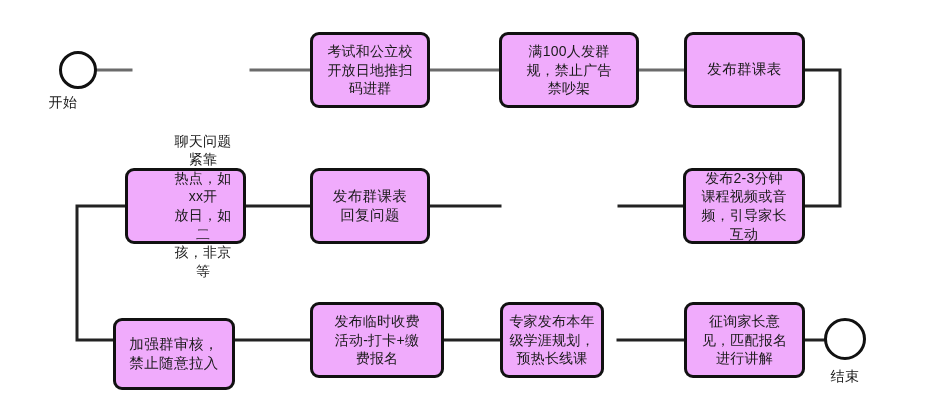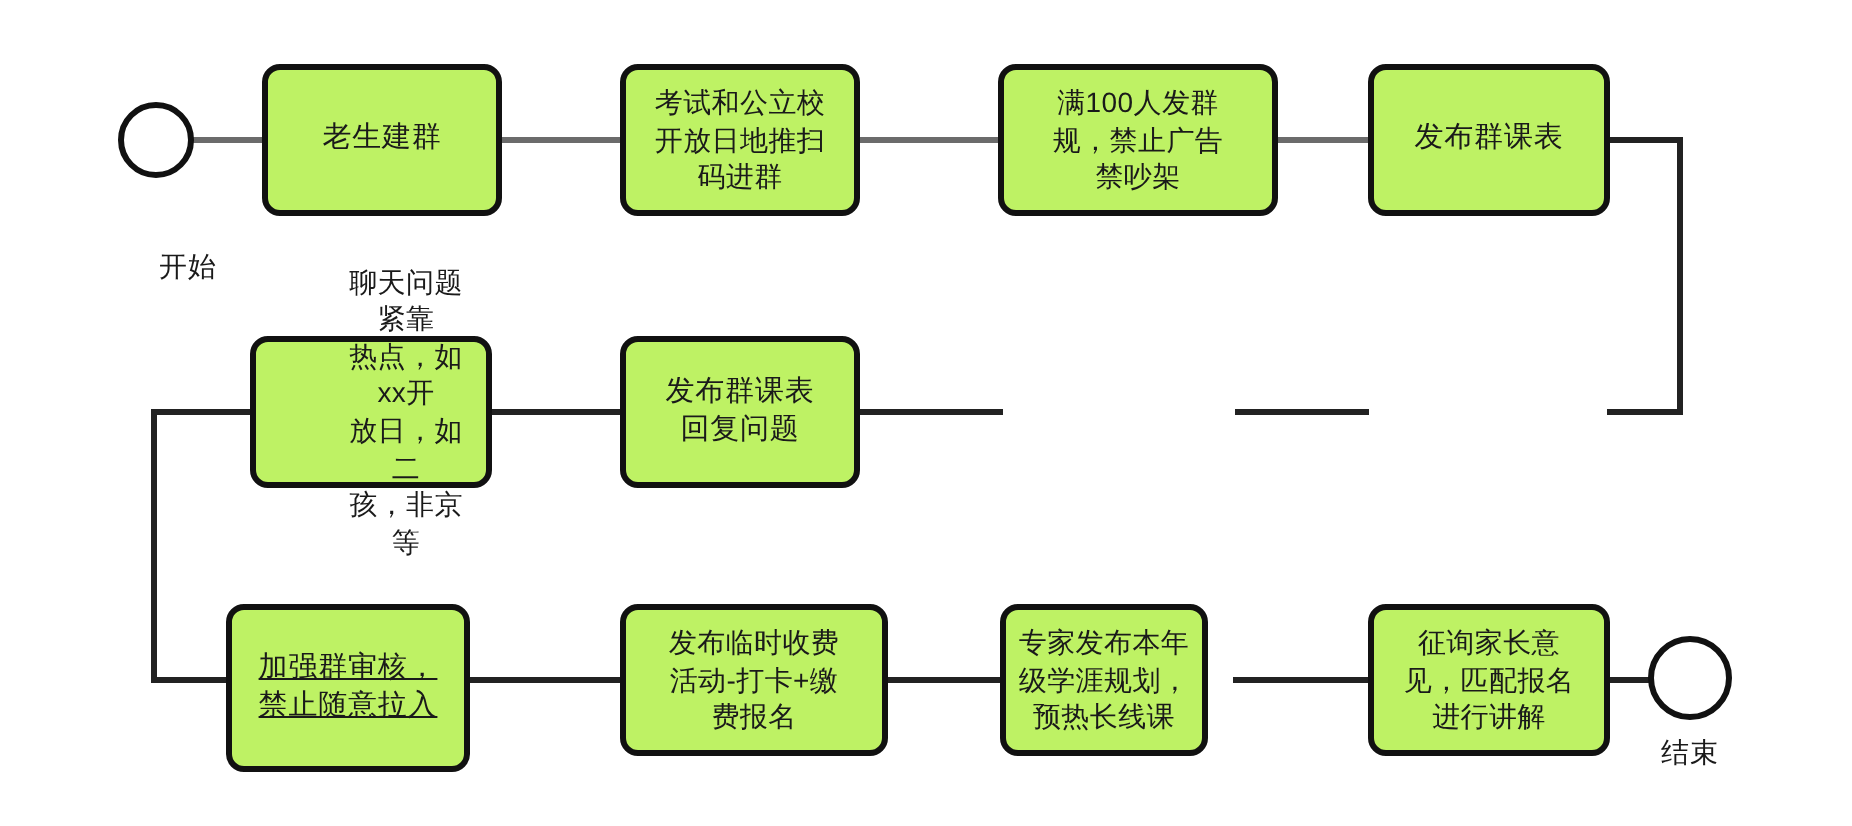--- a/index.html
+++ b/index.html
@@ -23,21 +23,21 @@
     top: 0;
     width: 926px;
     height: 413px;
     pointer-events: none;
   }
   .node {
     position: absolute;
     box-sizing: border-box;
     border: 3px solid #111111;
     border-radius: 9px;
-    background: #bef264;
+    background: #f0abfc;
     display: flex;
     align-items: center;
     justify-content: center;
     text-align: center;
     color: #1a1a1a;
     font-size: 14.5px;
     line-height: 1.33;
     letter-spacing: 0.4px;
     padding: 2px 6px;
     white-space: pre-line;
@@ -74,42 +74,45 @@
       <polyline points="805,70 840,70 840,206 805,206" fill="none" stroke="#222222" stroke-width="3" stroke-linecap="square" stroke-linejoin="miter"></polyline>
       <polyline points="683,206 619,206" fill="none" stroke="#222222" stroke-width="3" stroke-linecap="square" stroke-linejoin="miter"></polyline>
       <polyline points="500,206 430,206" fill="none" stroke="#222222" stroke-width="3" stroke-linecap="square" stroke-linejoin="miter"></polyline>
       <polyline points="310,206 246,206" fill="none" stroke="#222222" stroke-width="3" stroke-linecap="square" stroke-linejoin="miter"></polyline>
       <polyline points="125,206 77,206 77,340 113,340" fill="none" stroke="#222222" stroke-width="3" stroke-linecap="square" stroke-linejoin="miter"></polyline>
       <polyline points="235,340 310,340" fill="none" stroke="#222222" stroke-width="3" stroke-linecap="square" stroke-linejoin="miter"></polyline>
       <polyline points="430,340 500,340" fill="none" stroke="#222222" stroke-width="3" stroke-linecap="square" stroke-linejoin="miter"></polyline>
       <polyline points="618,340 684,340" fill="none" stroke="#222222" stroke-width="3" stroke-linecap="square" stroke-linejoin="miter"></polyline>
       <polyline points="805,340 824,340" fill="none" stroke="#222222" stroke-width="3" stroke-linecap="square" stroke-linejoin="miter"></polyline>
     </svg>
-<div class="node" style="left: 131px; top: 32px; width: 120px; height: 76px;">老生建群</div>
     <div class="node tight" style="left: 310px; top: 32px; width: 120px; height: 76px;">考试和公立校
 开放日地推扫
 码进群</div>
     <div class="node tight" style="left: 499px; top: 32px; width: 140px; height: 76px;">满100人发群
 规，禁止广告
 禁吵架</div>
     <div class="node" style="left: 684px; top: 32px; width: 121px; height: 76px; text-align: right;">发布群课表</div>
     <div class="node tight" style="left: 125px; top: 168px; width: 121px; height: 76px; padding-left: 41px;">聊天问题紧靠
 热点，如xx开
 放日，如二
 孩，非京等</div>
     <div class="node" style="left: 310px; top: 168px; width: 120px; height: 76px;">发布群课表
 回复问题</div>
-    <div class="node" style="left: 113px; top: 302px; width: 122px; height: 84px; text-decoration: underline;">加强群审核，
+    <div class="node tight" style="left: 683px; top: 168px; width: 122px; height: 76px;">发布2-3分钟
+课程视频或音
+频，引导家长
+互动</div>
+    <div class="node" style="left: 113px; top: 318px; width: 122px; height: 72px;">加强群审核，
 禁止随意拉入</div>
     <div class="node tight" style="left: 310px; top: 302px; width: 134px; height: 76px;">发布临时收费
 活动-打卡+缴
 费报名</div>
     <div class="node tight" style="left: 500px; top: 302px; width: 104px; height: 76px;">专家发布本年
 级学涯规划，
 预热长线课</div>
     <div class="node tight" style="left: 684px; top: 302px; width: 121px; height: 76px;">征询家长意
 见，匹配报名
 进行讲解</div>
     <div class="terminator" style="left: 59px; top: 51px; width: 38px; height: 38px;"></div>
-    <div class="terminator-label" style="left: 54px; top: 94px; width: 80px; margin-top: 31px;">开始</div>
+    <div class="terminator-label" style="left: 23px; top: 94px; width: 80px;">开始</div>
     <div class="terminator" style="left: 824px; top: 318px; width: 42px; height: 42px;"></div>
     <div class="terminator-label" style="left: 805px; top: 368px; width: 80px;">结束</div>
   </div>
 
 </body></html>

